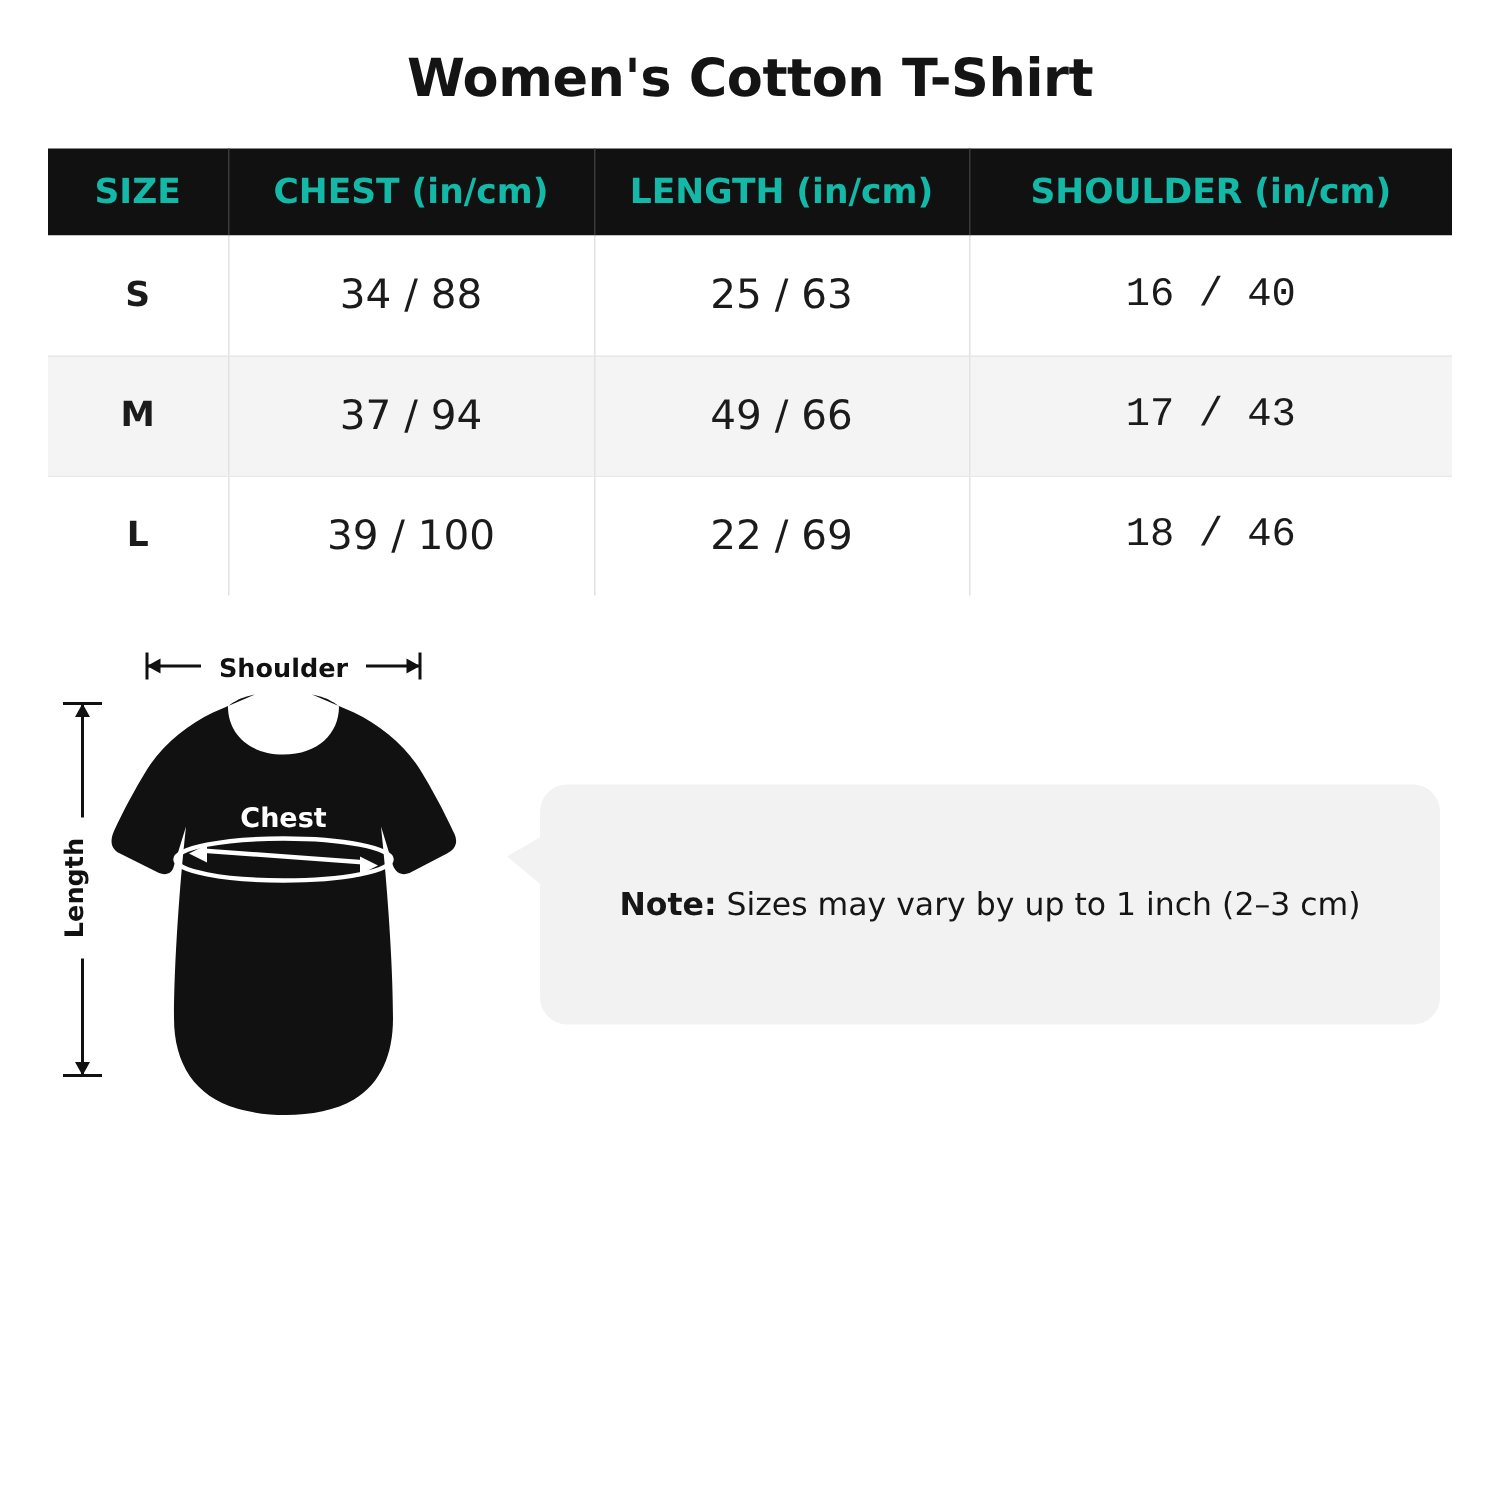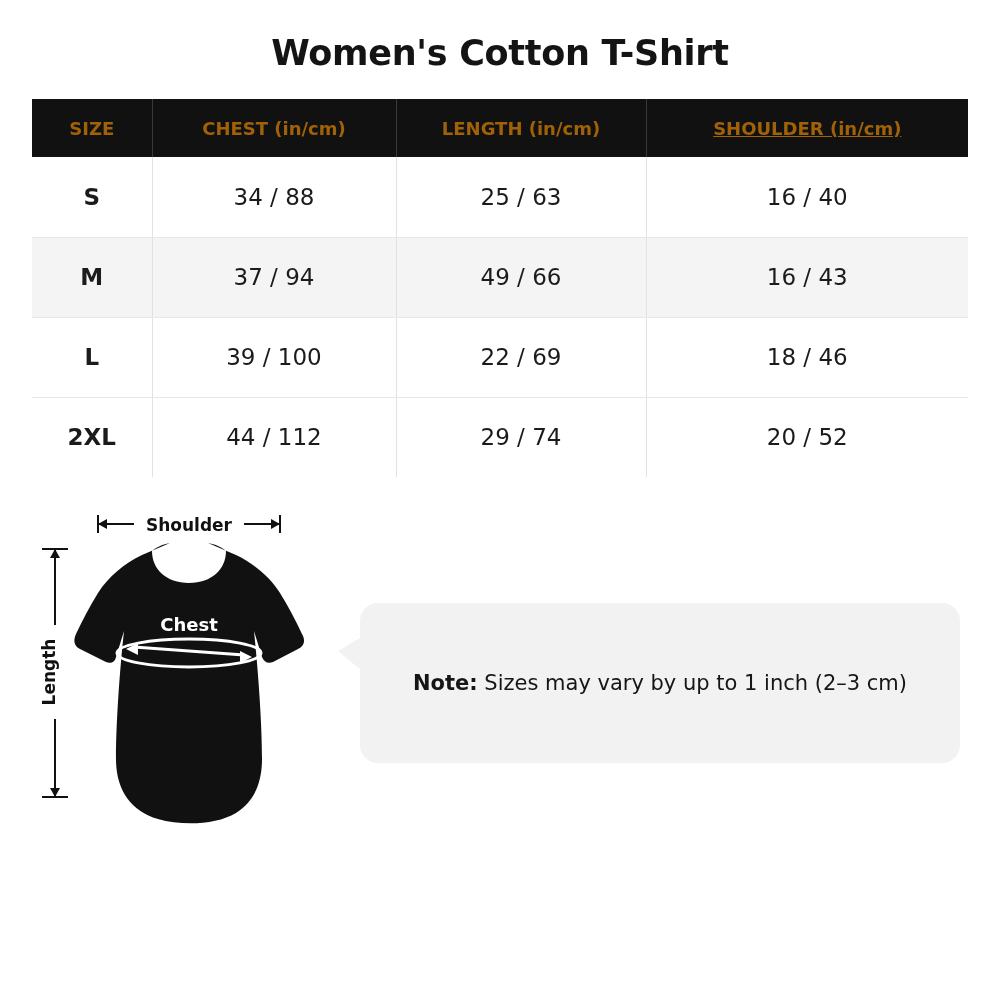--- a/index.html
+++ b/index.html
@@ -35,42 +35,42 @@
     margin: 26px 32px 0 32px;
     width: 936px;
   }
   table.size-table {
     border-collapse: collapse;
     width: 936px;
     table-layout: fixed;
   }
   table.size-table thead th {
     background: #111111;
-    color: #a16207;
-    font-size: 18px;
+    color: #14b8a6;
+    font-size: 23px;
     font-weight: bold;
     height: 58px;
     text-align: center;
     vertical-align: middle;
     border-right: 1px solid #3a3a3a;
     padding: 0 4px;
   }
-  table.size-table thead th:last-child { border-right: none; text-decoration: underline; }
+  table.size-table thead th:last-child { border-right: none; }
 
   table.size-table tbody td {
     height: 80px;
     text-align: center;
     vertical-align: middle;
-    font-size: 23px;
+    font-size: 27px;
     color: #1b1b1b;
     border-right: 1px solid #e2e2e2;
     border-bottom: 1px solid #e8e8e8;
     font-weight: normal;
   }
-  table.size-table tbody td:last-child { border-right: none; }
+  table.size-table tbody td:last-child { border-right: none; font-family: Liberation Mono, monospace; }
   table.size-table tbody td.size-cell {
     font-weight: bold;
     font-size: 23px;
   }
   table.size-table tbody tr.odd td { background: #ffffff; }
   table.size-table tbody tr.even td { background: #f4f4f4; }
   table.size-table tbody tr:last-child td { border-bottom: none; }
 
   
   col.c0 { width: 120px; }
@@ -153,33 +153,27 @@
         <tr class="odd">
           <td class="size-cell">S</td>
           <td>34 / 88</td>
           <td>25 / 63</td>
           <td>16 / 40</td>
         </tr>
         <tr class="even">
           <td class="size-cell">M</td>
           <td>37 / 94</td>
           <td>49 / 66</td>
-          <td>16 / 43</td>
+          <td>17 / 43</td>
         </tr>
         <tr class="odd">
           <td class="size-cell">L</td>
           <td>39 / 100</td>
           <td>22 / 69</td>
           <td>18 / 46</td>
-        </tr>
-        <tr class="odd">
-          <td class="size-cell">2XL</td>
-          <td>44 / 112</td>
-          <td>29 / 74</td>
-          <td>20 / 52</td>
         </tr>
       </tbody>
     </table>
   </div>
 
   <div class="diagram">
 
     <svg class="shirt-svg" width="330" height="330" viewBox="0 0 330 330">
 
       <g stroke="#111" stroke-width="2" fill="none">

